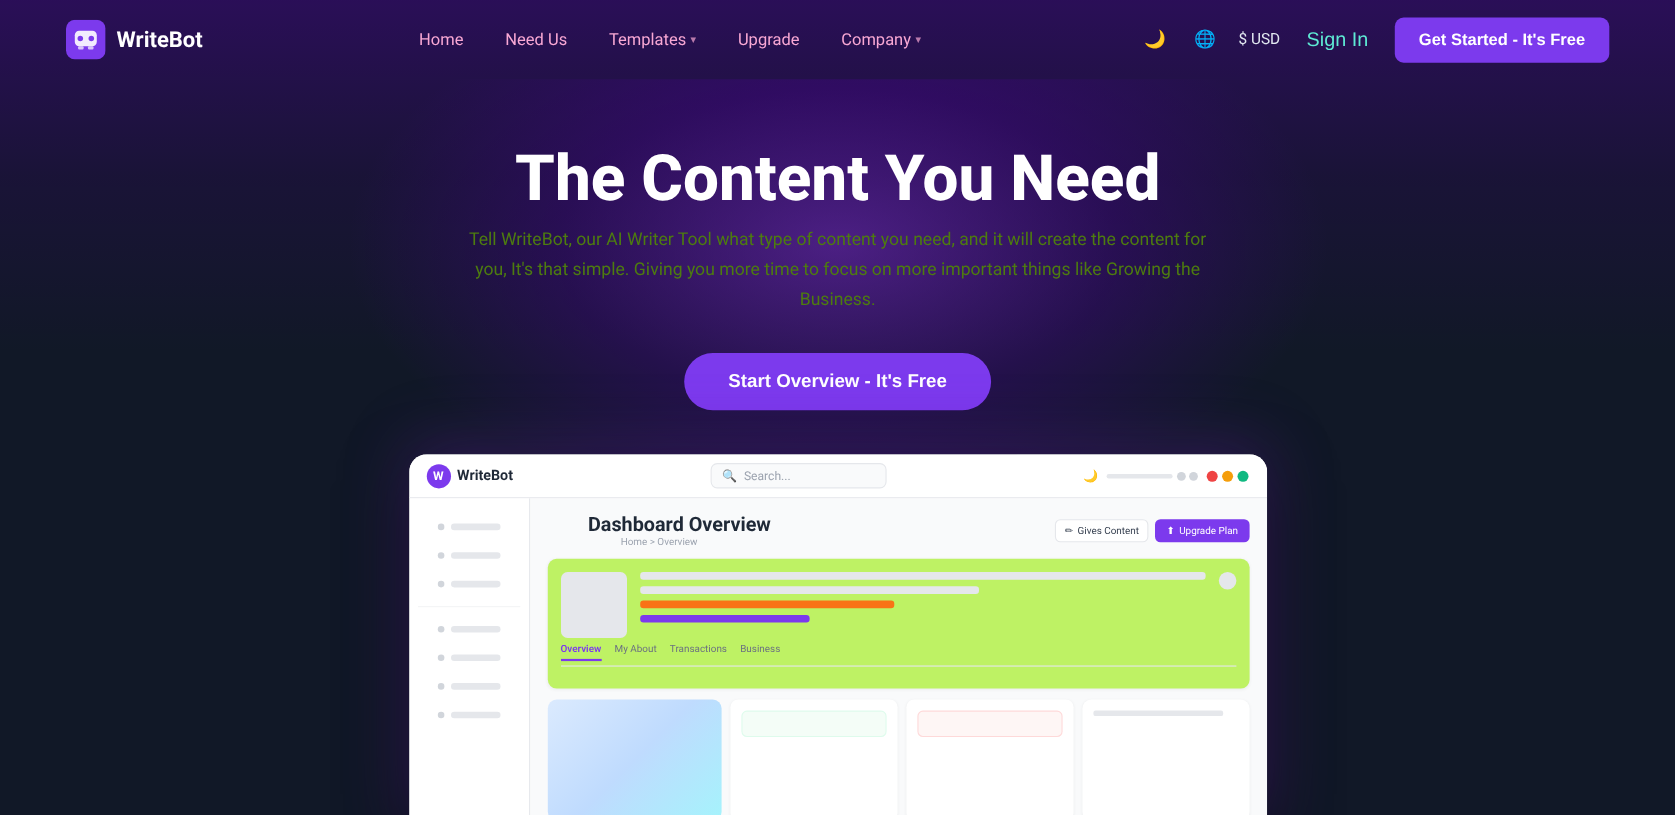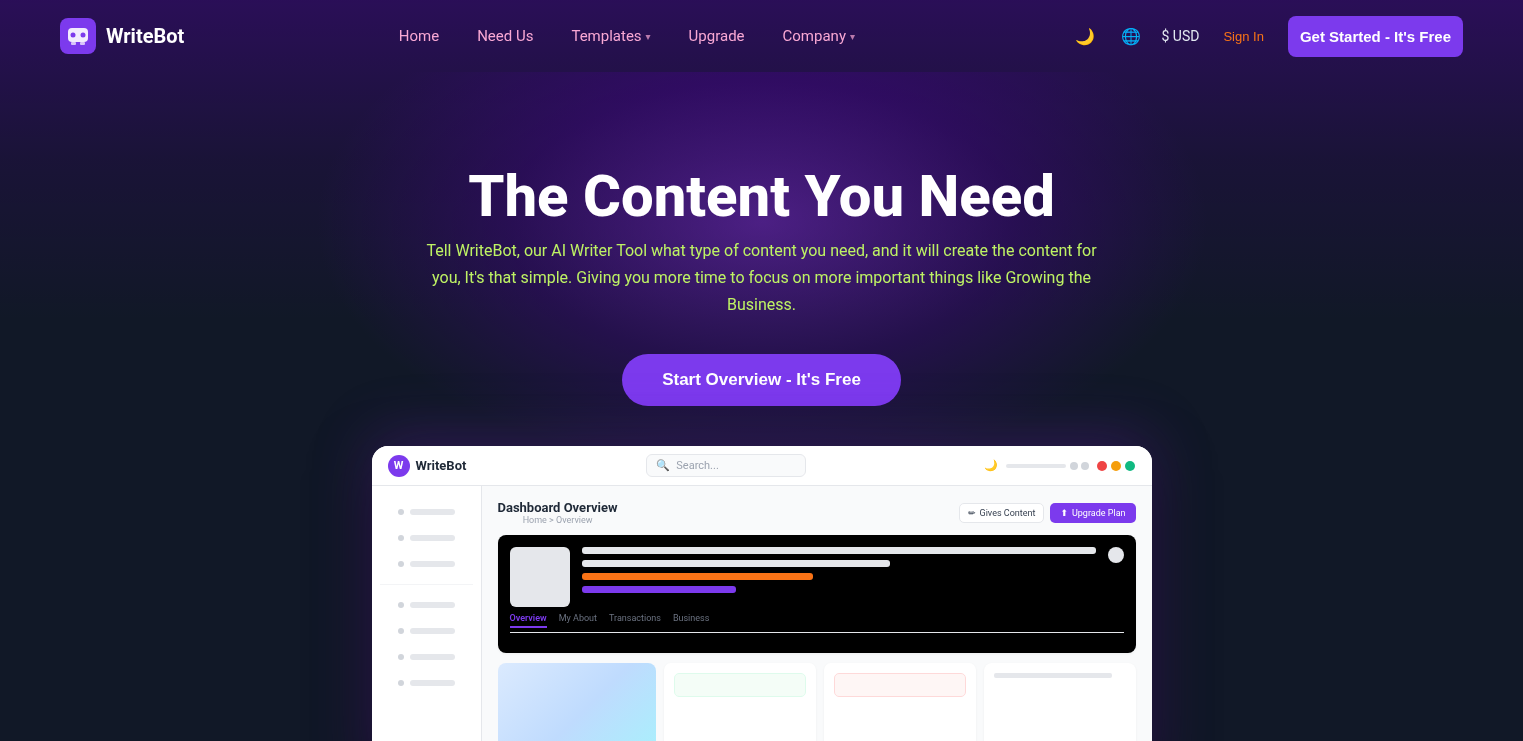--- a/index.html
+++ b/index.html
@@ -83,32 +83,32 @@
       display: flex;
       align-items: center;
       gap: 6px;
       color: #e2e8f0;
       font-size: 14px;
       cursor: pointer;
     }
     .sign-in-btn {
       background: transparent;
       border: none;
-      color: #f97316;
-      font-size: 13px;
+      color: #5eead4;
+      font-size: 18px;
       cursor: pointer;
       padding: 8px 10px;
     }
     .get-started-btn {
       background: #7c3aed;
       border: none;
       color: #fff;
       font-size: 15px;
       font-weight: 600;
-      padding: 12px 12px;
+      padding: 12px 22px;
       border-radius: 8px;
       cursor: pointer;
       white-space: nowrap;
       transition: background 0.2s;
     }
 
     
     .hero-section {
       position: relative;
       text-align: center;
@@ -128,34 +128,33 @@
       z-index: 0;
     }
     .hero-section > * { position: relative; z-index: 1; }
 
     .hero-title-white {
       font-size: 58px;
       font-weight: 800;
       color: #fff;
       line-height: 1.1;
       margin-bottom: 8px;
-      margin-top: 33px;
     }
     .hero-title-purple {
       font-size: 58px;
       font-weight: 800;
       background: linear-gradient(90deg, #a855f7, #ec4899, #a855f7);
       -webkit-background-clip: text;
       -webkit-text-fill-color: transparent;
       background-clip: text;
       line-height: 1.2;
       margin-bottom: 24px;
     }
     .hero-description {
-      color: #bef264;
+      color: #4d7c0f;
       font-size: 16px;
       line-height: 1.7;
       max-width: 680px;
       margin: 0 auto 36px;
     }
     .start-writing-btn {
       background: #7c3aed;
       border: none;
       color: #fff;
       font-size: 17px;
@@ -282,23 +281,24 @@
       padding: 14px 16px;
       background: #f9fafb;
     }
     .dash-main-header {
       display: flex;
       align-items: center;
       justify-content: space-between;
       margin-bottom: 10px;
     }
     .dash-main-title {
-      font-size: 13px;
+      font-size: 18px;
       font-weight: 700;
       color: #1f2937;
+      margin-left: 37px;
     }
     .dash-breadcrumb {
       font-size: 9px;
       color: #9ca3af;
     }
     .dash-action-btns {
       display: flex;
       gap: 6px;
     }
     .dash-btn-outline {
@@ -319,21 +319,21 @@
       padding: 4px 10px;
       font-size: 9px;
       color: #fff;
       display: flex;
       align-items: center;
       gap: 4px;
     }
 
     
     .dash-content-card {
-      background: #000000;
+      background: #bef264;
       border-radius: 8px;
       padding: 12px;
       margin-bottom: 10px;
       box-shadow: 0 1px 3px rgba(0,0,0,0.05);
     }
     .dash-card-inner {
       display: flex;
       gap: 12px;
     }
     .dash-card-image {

